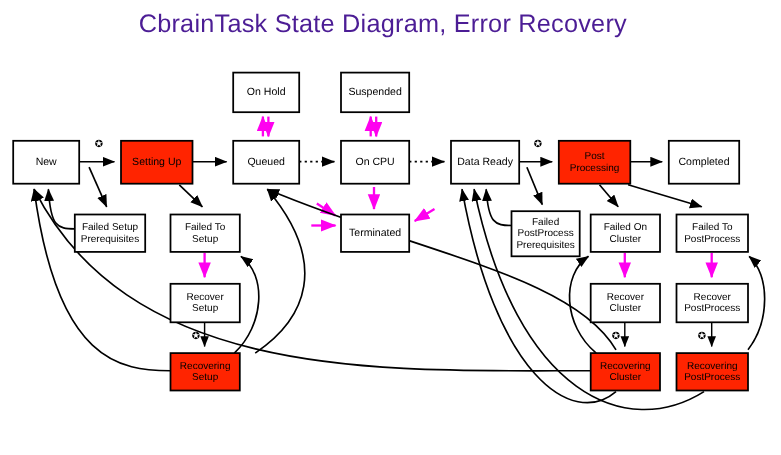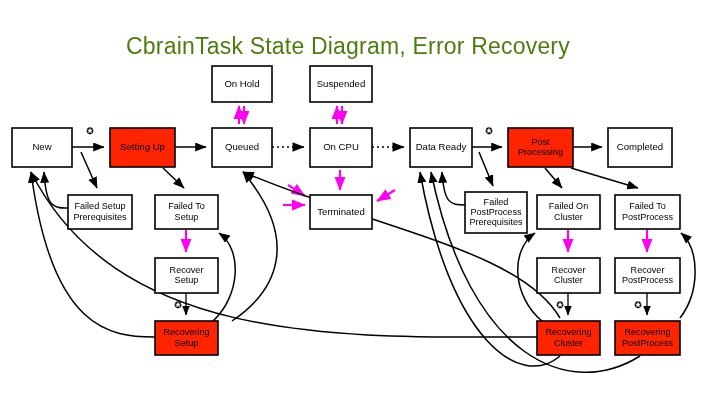--- a/index.html
+++ b/index.html
@@ -1,21 +1,21 @@
 <!DOCTYPE html>
 <html><head>
 <meta charset="utf-8">
 <style>
   html,body{margin:0;padding:0;background:#ffffff;}
   body{width:710px;height:414px;overflow:hidden;
        font-family:"Liberation Sans",sans-serif;}
   #stage{position:relative;width:710px;height:414px;}
   #title{
     position:absolute;left:0;top:8px;width:696px;text-align:center;
-    font-size:23px;color:#4d7c0f;letter-spacing:0.2px;margin-top:25px;
+    font-size:23px;color:#4c1d95;letter-spacing:0.2px;
   }
   svg{position:absolute;left:0;top:0;width:710px;height:414px;}
   .nodebox{fill:#ffffff;stroke:#000000;stroke-width:1.6;}
   .nodebox.active{fill:#ff2400;}
   .nlabel{
     font-family:"Liberation Sans",sans-serif;font-size:9.1px;
     fill:#000000;text-anchor:middle;dominant-baseline:middle;
   }
   .nlabel.big{font-size:9.6px;}
   .edge{fill:none;stroke:#000000;stroke-width:1.5;}

